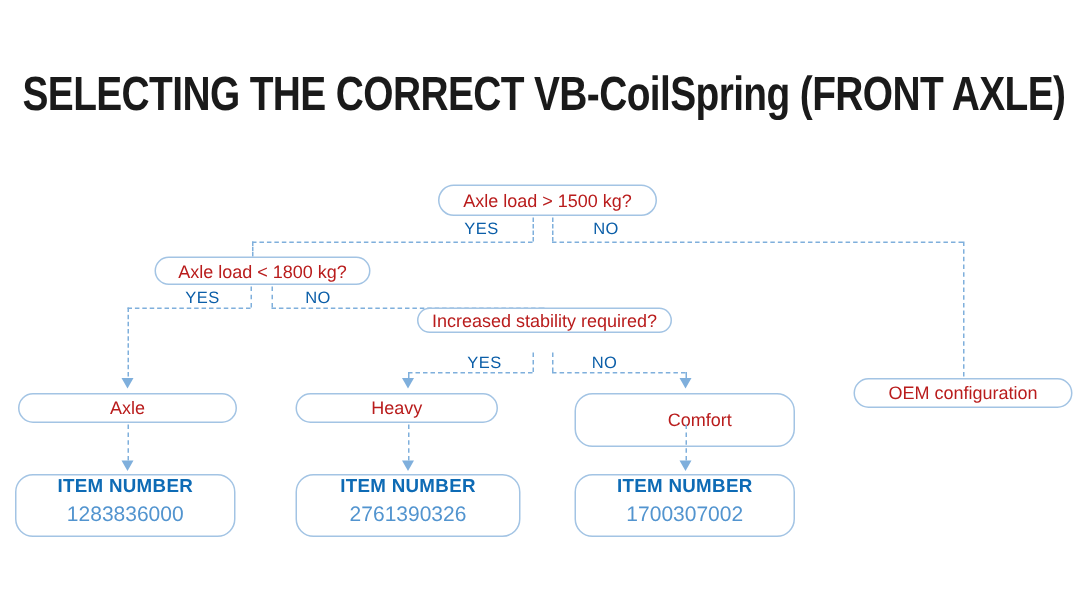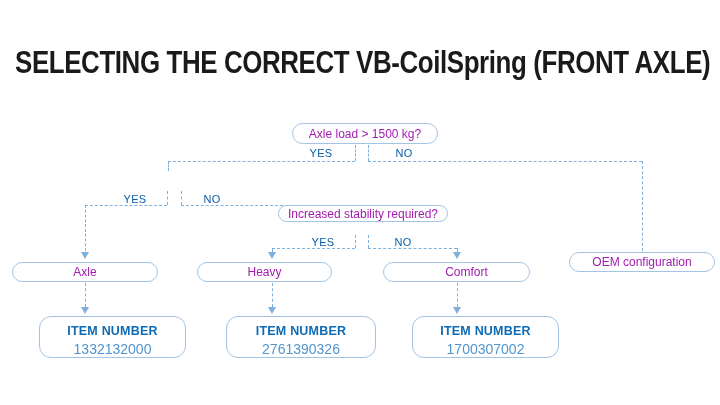--- a/index.html
+++ b/index.html
@@ -9,41 +9,40 @@
   }
   .title {
     position:absolute; left:15px; top:44px;
     font-size:32px; font-weight:900; color:#1a1a1a;
     white-space:nowrap; letter-spacing:-0.5px;
     transform:scaleX(0.81); transform-origin:left center;
   }
   .pill {
     position:absolute; box-sizing:border-box; background:#ffffff;
     border:1.5px solid #a3c4e4; border-radius:12px;
-    color:#a21caf; font-size:12px;
+    color:#b91c1c; font-size:12px;
     display:flex; align-items:center; justify-content:center;
     white-space:nowrap;
   }
   .branch-label {
     position:absolute; font-size:11px; font-weight:normal; color:#0b5ea8;
     width:44px; text-align:center; letter-spacing:0.3px;
   }
   .hline { position:absolute; height:0; border-top:1.5px dashed #7fafdc; }
   .vline { position:absolute; width:0; border-left:1.5px dashed #7fafdc; }
   .arrow-down {
     position:absolute; width:0; height:0;
     border-left:4.5px solid transparent; border-right:4.5px solid transparent;
     border-top:7px solid #7fafdc;
   }
   .item-box {
     position:absolute; box-sizing:border-box; background:#ffffff;
     border:1.5px solid #a3c4e4; border-radius:12px;
-    display:flex; flex-direction:column; align-items:center; justify-content:flex-end;
+    display:flex; flex-direction:column; align-items:center; justify-content:flex-start;
     gap:3px;
-    margin-left:29px;
   }
   .item-label { font-size:12.5px; font-weight:bold; color:#0e6bb5; letter-spacing:0.2px; }
   .item-number { font-size:14px; color:#5294cf; }
 
   
   #d1 { left:292px; top:123px; width:146px; height:21px; }
   #d2 { left:103px; top:171px; width:144px; height:19px; }
   #d3 { left:278px; top:205px; width:170px; height:17px; }
 
   
@@ -76,21 +75,21 @@
   #c-d3-yes-h  { left:272px; top:248px; width:83px; }
   #c-d3-yes-v  { left:272px; top:248px; height:4px; }
   #a-heavy     { left:267.5px; top:252px; }
   #c-d3-no-h   { left:368px; top:248px; width:89px; }
   #c-d3-no-v   { left:457px; top:248px; height:4px; }
   #a-comfort   { left:452.5px; top:252px; }
 
   
   #r1 { left:12px;  top:262px; width:146px; height:20px; }
   #r2 { left:197px; top:262px; width:135px; height:20px; }
-  #r3 { left:383px; top:262px; width:147px; height:20px;padding-left:20px; }
+  #r3 { left:383px; top:262px; width:147px; height:36px;padding-left:20px; }
   #r4 { left:569px; top:252px; width:146px; height:20px; }
 
   
   #c-r1-v { left:85px;  top:283px; height:24px; }
   #c-r2-v { left:272px; top:283px; height:24px; }
   #c-r3-v { left:457px; top:283px; height:24px; }
   #a-i1 { left:80.5px;  top:307px; }
   #a-i2 { left:267.5px; top:307px; }
   #a-i3 { left:452.5px; top:307px; }
 
@@ -110,20 +109,21 @@
   <div class="branch-label" id="d1-yes">YES</div>
   <div class="branch-label" id="d1-no">NO</div>
   <div class="vline" id="c-d1-stub-l"></div>
   <div class="vline" id="c-d1-stub-r"></div>
   <div class="hline" id="c-d1-yes-h"></div>
   <div class="vline" id="c-d1-yes-v"></div>
   <div class="hline" id="c-d1-no-h"></div>
   <div class="vline" id="c-d1-no-v"></div>
   <div class="arrow-down" id="a-oem"></div>
 
+  <div class="pill" id="d2">Axle load &lt; 1800 kg?</div>
   <div class="branch-label" id="d2-yes">YES</div>
   <div class="branch-label" id="d2-no">NO</div>
   <div class="vline" id="c-d2-stub-l"></div>
   <div class="vline" id="c-d2-stub-r"></div>
   <div class="hline" id="c-d2-yes-h"></div>
   <div class="vline" id="c-d2-yes-v"></div>
   <div class="arrow-down" id="a-light"></div>
   <div class="hline" id="c-d2-no-h"></div>
   <div class="vline" id="c-d2-no-v"></div>
 
@@ -146,21 +146,21 @@
 
   <div class="vline" id="c-r1-v"></div>
   <div class="vline" id="c-r2-v"></div>
   <div class="vline" id="c-r3-v"></div>
   <div class="arrow-down" id="a-i1"></div>
   <div class="arrow-down" id="a-i2"></div>
   <div class="arrow-down" id="a-i3"></div>
 
   <div class="item-box" id="i1">
     <div class="item-label">ITEM NUMBER</div>
-    <div class="item-number">1332132000</div>
+    <div class="item-number">1283836000</div>
   </div>
   <div class="item-box" id="i2">
     <div class="item-label">ITEM NUMBER</div>
     <div class="item-number">2761390326</div>
   </div>
   <div class="item-box" id="i3">
     <div class="item-label">ITEM NUMBER</div>
     <div class="item-number">1700307002</div>
   </div>
 

